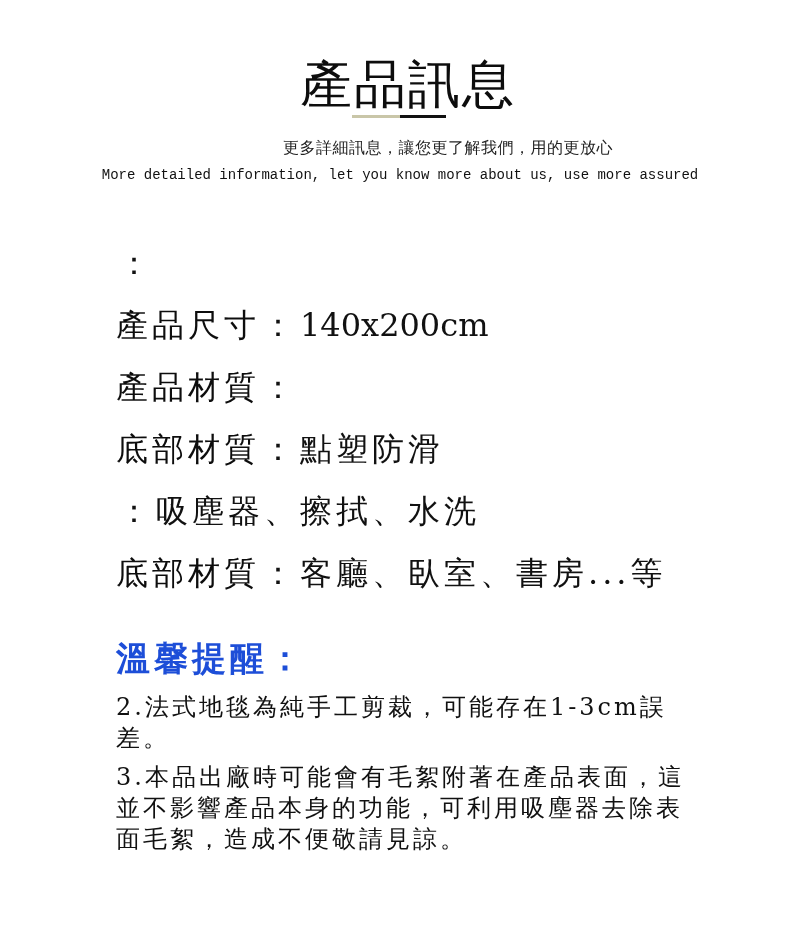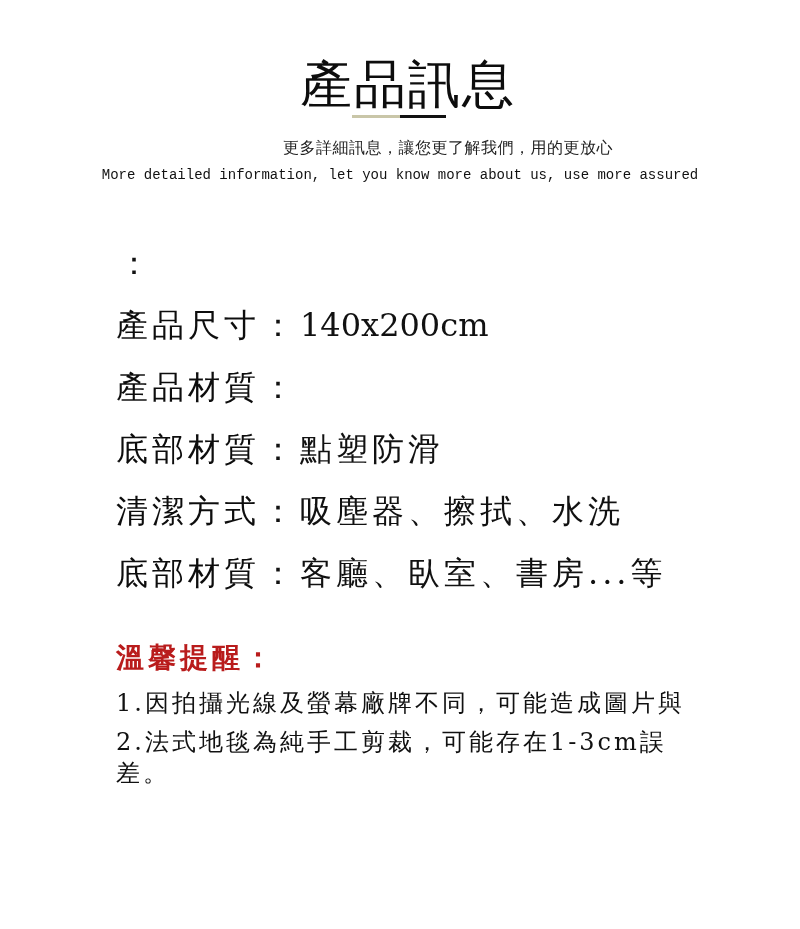--- a/index.html
+++ b/index.html
@@ -101,25 +101,25 @@
     .spec-value.latin {
       letter-spacing: 0px;
     }
     .notes {
       position: absolute;
       left: 116px;
       top: 632px;
       width: 600px;
     }
     .notes-title {
-      font-size: 28px;
+      font-size: 34px;
       line-height: 52px;
       letter-spacing: 4px;
       font-weight: bold;
-      color: #b91c1c;
+      color: #1d4ed8;
       margin: 0 0 4px 0;
     }
     .note-item {
       font-size: 24px;
       line-height: 31px;
       letter-spacing: 3px;
       color: #111;
       margin-bottom: 8px;
     }
   </style>
@@ -148,32 +148,35 @@
   <div class="spec-row">
     <span class="spec-label">產品材質</span>
     <span class="spec-sep">：</span>
   </div>
   <div class="spec-row">
     <span class="spec-label">底部材質</span>
     <span class="spec-sep">：</span>
     <span class="spec-value">點塑防滑</span>
   </div>
   <div class="spec-row">
-    <span class="spec-label">清潔方式</span>
     <span class="spec-sep">：</span>
     <span class="spec-value">吸塵器、擦拭、水洗</span>
   </div>
   <div class="spec-row">
     <span class="spec-label">底部材質</span>
     <span class="spec-sep">：</span>
     <span class="spec-value">客廳、臥室、書房...等</span>
   </div>
 </div>
 
 <div class="notes">
   <div class="notes-title">溫馨提醒：</div>
   <div class="note-item">
-    <div>1.因拍攝光線及螢幕廠牌不同，可能造成圖片與</div>
   </div>
   <div class="note-item">
     <div>2.法式地毯為純手工剪裁，可能存在1-3cm誤差。</div>
   </div>
+  <div class="note-item">
+    <div>3.本品出廠時可能會有毛絮附著在產品表面，這</div>
+    <div>並不影響產品本身的功能，可利用吸塵器去除表</div>
+    <div>面毛絮，造成不便敬請見諒。</div>
+  </div>
 </div>
 
 </body></html>

